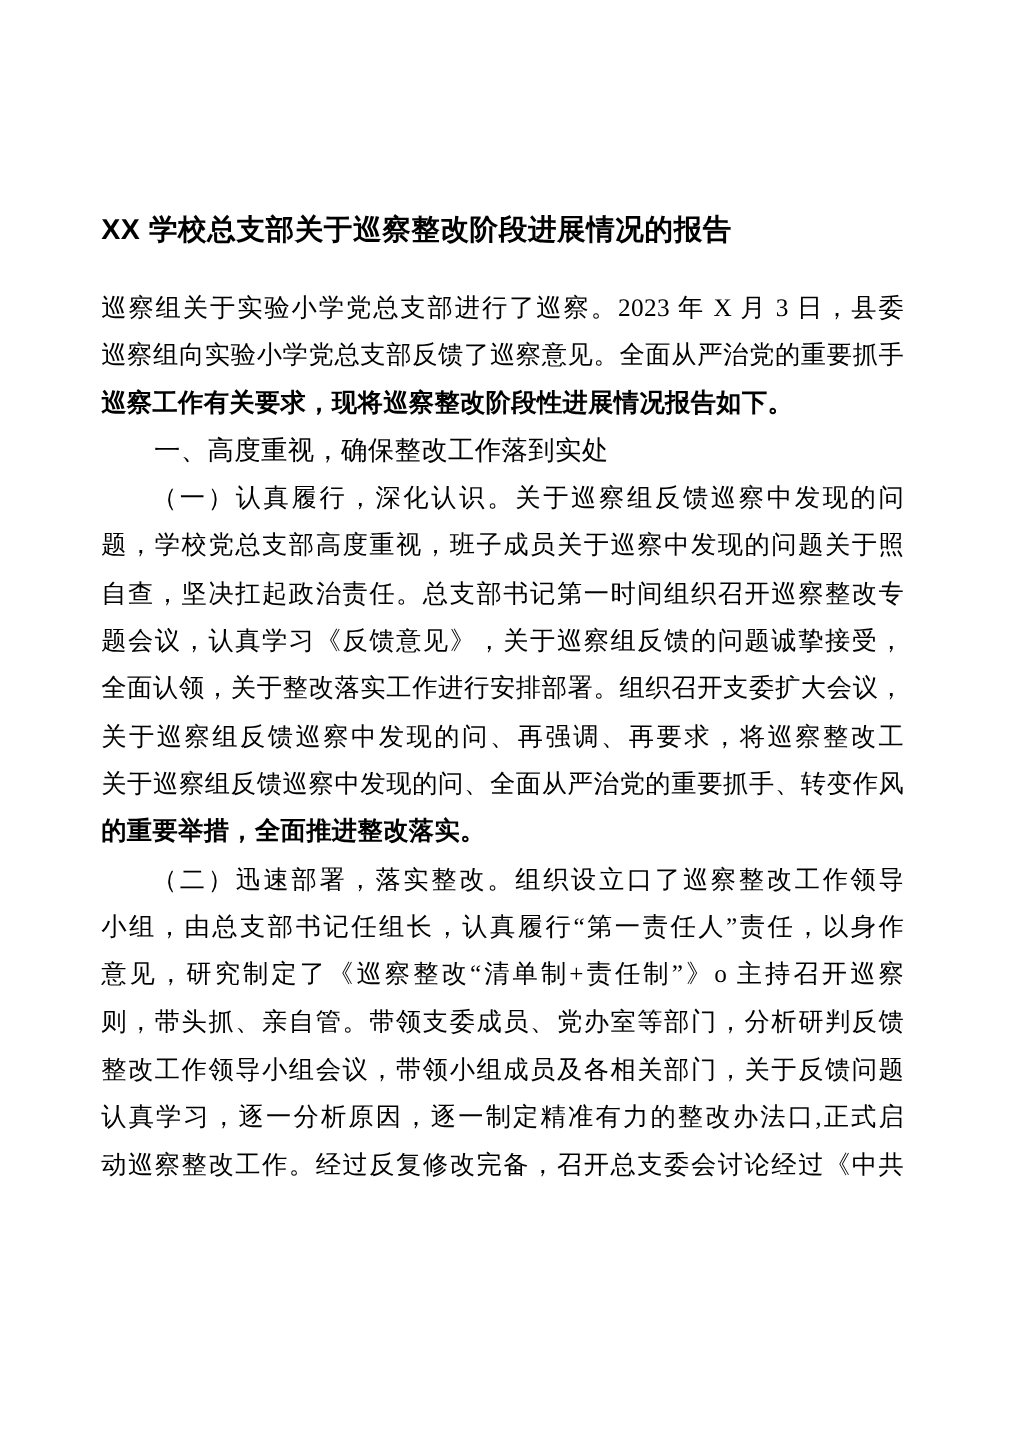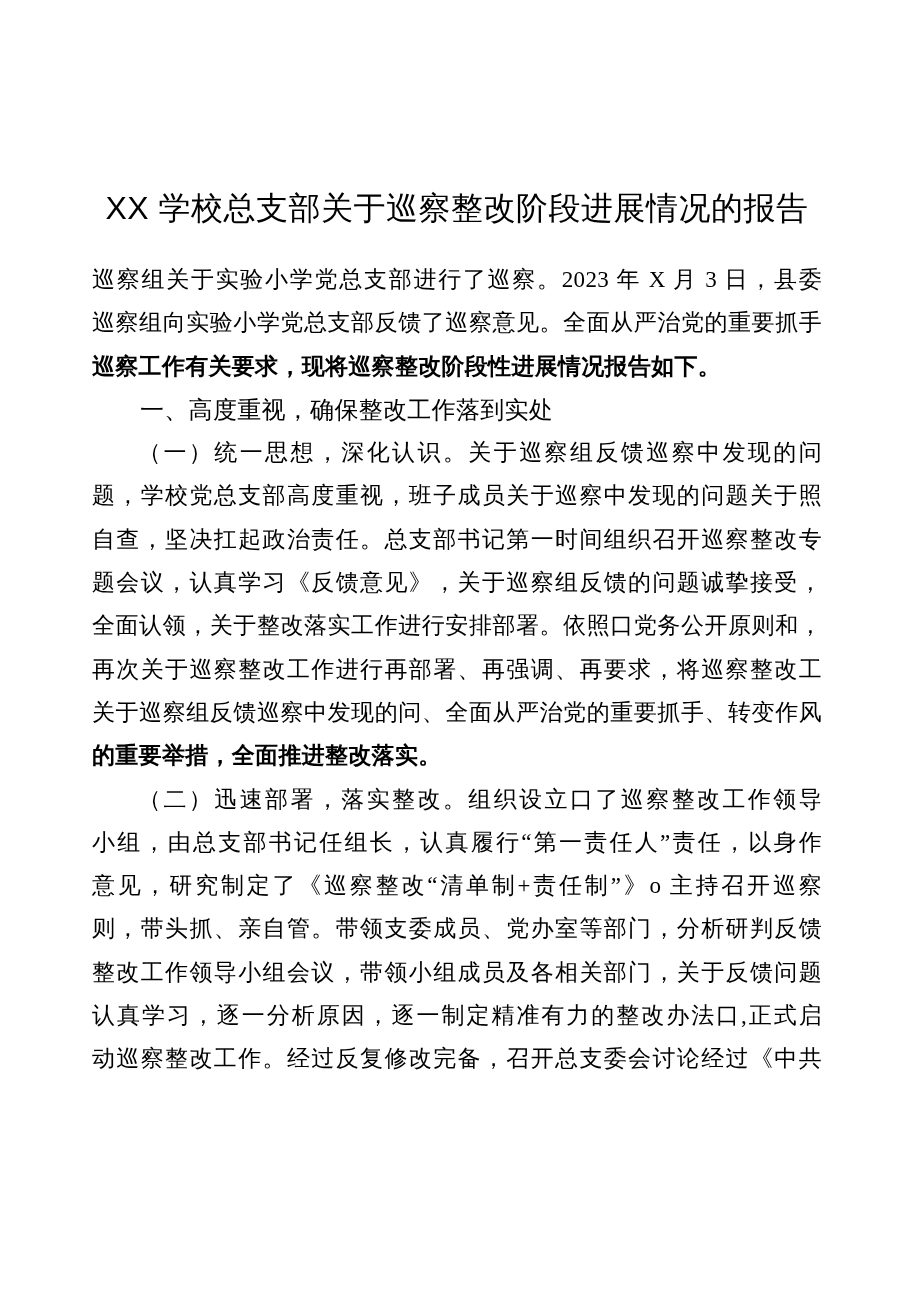--- a/index.html
+++ b/index.html
@@ -13,24 +13,24 @@
     height: 1301px;
     background: #ffffff;
     box-sizing: border-box;
     padding: 186px 98px 0 92px;
     overflow: hidden;
     color: #000000;
     font-family: "Liberation Serif", "DejaVu Serif", serif;
   }
   .doc-title {
     font-family: "Liberation Sans", "DejaVu Sans", sans-serif;
-    font-weight: 400;
-    font-size: 32px;
+    font-weight: 700;
+    font-size: 26px;
     line-height: 44px;
-    text-align: center;
+    text-align: left;
     letter-spacing: 0.5px;
     margin: 0 0 28px 0;
     white-space: nowrap;
   }
   .doc-body {
     width: 730px;
   }
   .para {
     margin: 0;
     padding: 0;
@@ -64,26 +64,26 @@
   <div class="doc-body">
       <div class="para body">
         <div class="line">巡察组关于实验小学党总支部进行了巡察。2023 年 X 月 3 日，县委</div>
         <div class="line">巡察组向实验小学党总支部反馈了巡察意见。全面从严治党的重要抓手</div>
         <div class="line last">巡察工作有关要求，现将巡察整改阶段性进展情况报告如下。</div>
       </div>
       <div class="para heading">
         <div class="line indent last">一、高度重视，确保整改工作落到实处</div>
       </div>
       <div class="para body">
-        <div class="line indent">（一）统一思想，深化认识。关于巡察组反馈巡察中发现的问</div>
+        <div class="line indent">（一）认真履行，深化认识。关于巡察组反馈巡察中发现的问</div>
         <div class="line">题，学校党总支部高度重视，班子成员关于巡察中发现的问题关于照</div>
         <div class="line">自查，坚决扛起政治责任。总支部书记第一时间组织召开巡察整改专</div>
         <div class="line">题会议，认真学习《反馈意见》，关于巡察组反馈的问题诚挚接受，</div>
-        <div class="line">全面认领，关于整改落实工作进行安排部署。依照口党务公开原则和，</div>
-        <div class="line">再次关于巡察整改工作进行再部署、再强调、再要求，将巡察整改工</div>
+        <div class="line">全面认领，关于整改落实工作进行安排部署。组织召开支委扩大会议，</div>
+        <div class="line">关于巡察组反馈巡察中发现的问、再强调、再要求，将巡察整改工</div>
         <div class="line">关于巡察组反馈巡察中发现的问、全面从严治党的重要抓手、转变作风</div>
         <div class="line last">的重要举措，全面推进整改落实。</div>
       </div>
       <div class="para body">
         <div class="line indent">（二）迅速部署，落实整改。组织设立口了巡察整改工作领导</div>
         <div class="line">小组，由总支部书记任组长，认真履行“第一责任人”责任，以身作</div>
         <div class="line">意见，研究制定了《巡察整改“清单制+责任制”》o 主持召开巡察</div>
         <div class="line">则，带头抓、亲自管。带领支委成员、党办室等部门，分析研判反馈</div>
         <div class="line">整改工作领导小组会议，带领小组成员及各相关部门，关于反馈问题</div>
         <div class="line">认真学习，逐一分析原因，逐一制定精准有力的整改办法口,正式启</div>

